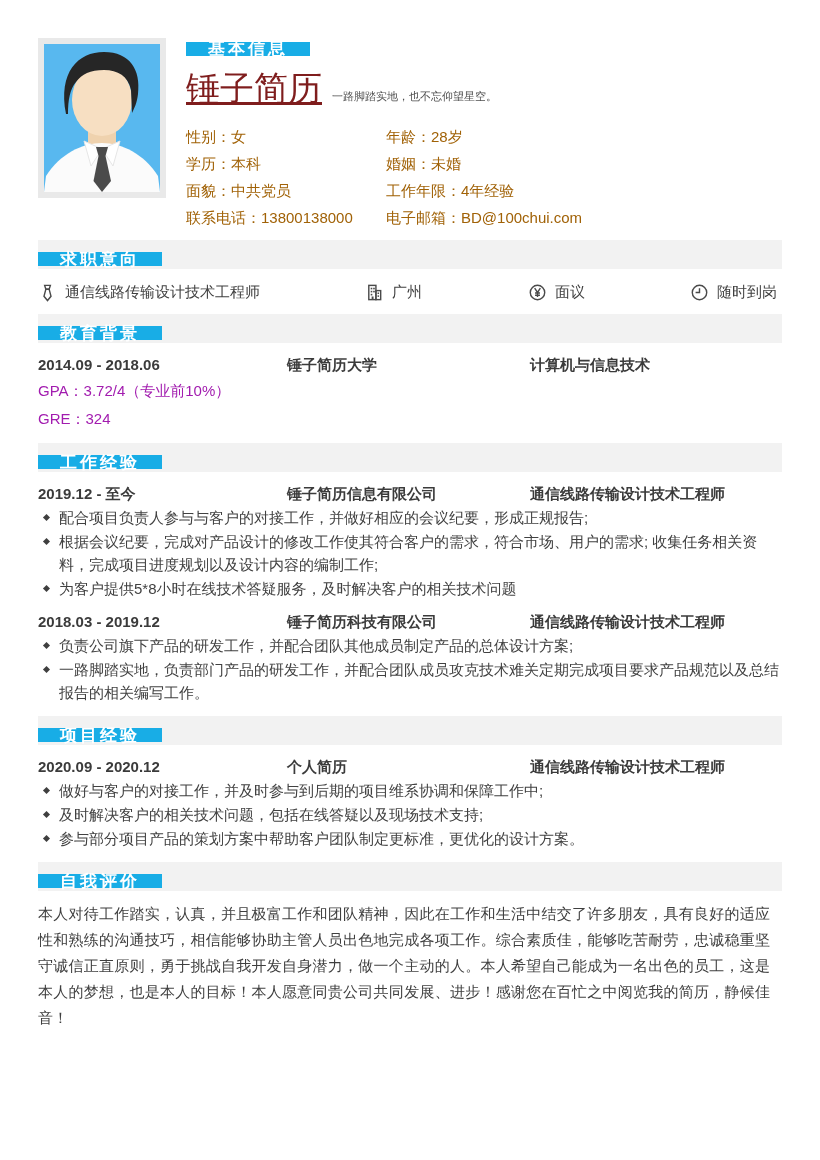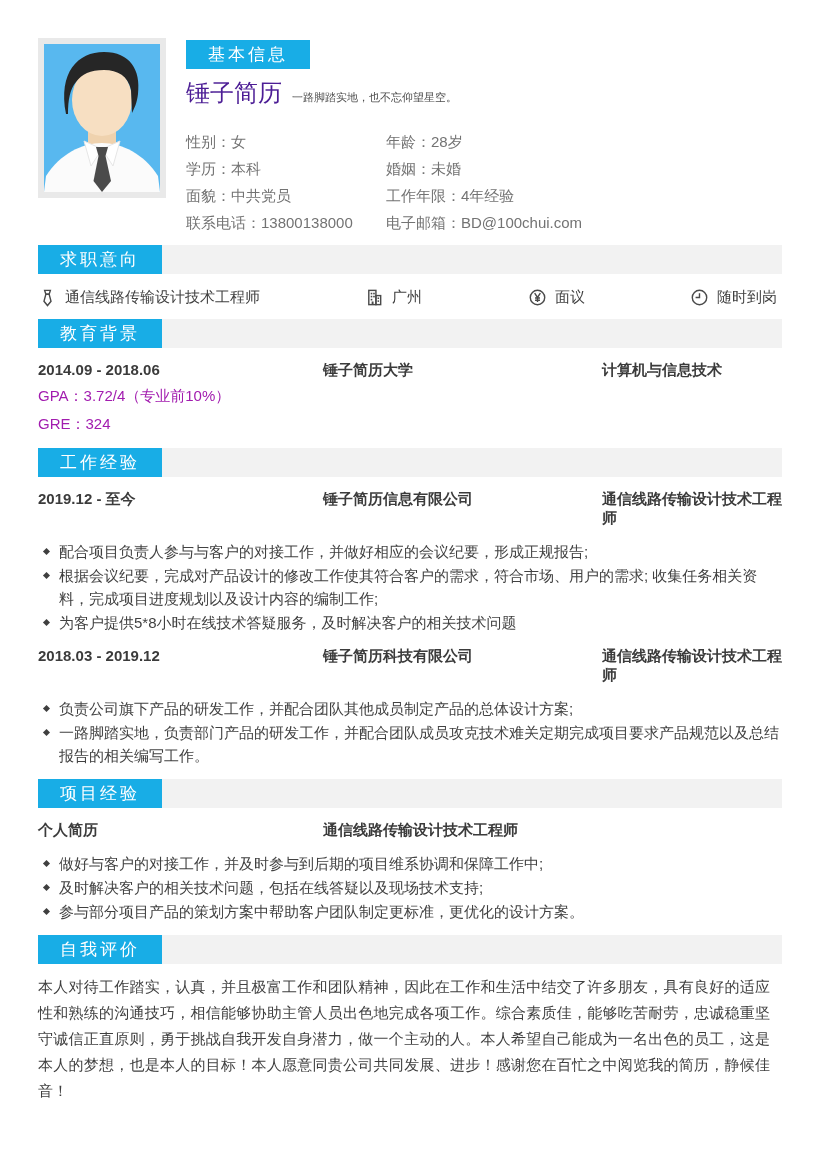--- a/index.html
+++ b/index.html
@@ -6,44 +6,44 @@
   body{font-family:"Liberation Sans","DejaVu Sans",sans-serif;color:#414141;}
   .page{position:relative;width:820px;height:1160px;overflow:hidden;background:#fff;box-sizing:border-box;padding:24px 38px 0 38px;}
 
   
   .title-row{display:flex;align-items:baseline;gap:12px;}
   .title-en{font-size:37px;font-weight:600;color:#2aa9e0;letter-spacing:1px;}
   .title-zh{font-size:20px;font-weight:700;color:#2aa9e0;}
   .title-bar{height:10px;background:var(--accent_light,#a9daf2);margin-top:7px;}
 
   
-  .badge{display:inline-flex;align-items:center;justify-content:center;min-width:124px;height:29px;background:var(--accent,#18ade6);color:#fff;font-size:17px;font-weight:400;letter-spacing:3px;box-sizing:border-box;padding:0 10px;}
+  .badge{display:inline-flex;align-items:center;justify-content:center;min-width:124px;height:14px;background:var(--accent,#18ade6);color:#fff;font-size:17px;font-weight:700;letter-spacing:3px;box-sizing:border-box;padding:0 10px;}
   .strip{height:29px;background:var(--strip_bg,#f2f2f2);margin-top:12px;}
-  .strip .badge{vertical-align:top;}
+  .strip .badge{vertical-align:top;margin-top:12px;}
 
   
   .basic{display:flex;margin-top:14px;gap:20px;}
   .photo{flex:0 0 auto;width:116px;height:148px;border:6px solid #e9e9e9;}
   .photo svg{display:block;}
   .basic-right{flex:1;padding-top:2px;}
   .name-row{display:flex;align-items:baseline;gap:10px;margin-top:8px;}
-  .name{font-size:24px;color:#4c1d95;}
+  .name{font-size:34px;color:#7f1d1d;text-decoration:underline;}
   .tagline{font-size:11px;color:#4f4f4f;}
-  .fields{display:grid;grid-template-columns:200px 1fr;column-gap:0;row-gap:8px;margin-top:24px;font-size:15px;color:#737373;}
+  .fields{display:grid;grid-template-columns:200px 1fr;column-gap:0;row-gap:8px;margin-top:16px;font-size:15px;color:#a16207;}
 
   
   .intent-row{display:grid;grid-template-columns:327px 163px 162px 1fr;margin-top:14px;font-size:15px;color:#414141;}
   .intent-item{display:flex;align-items:center;gap:8px;}
   .icon{display:inline-flex;width:19px;height:19px;}
   .icon svg{width:19px;height:19px;stroke:#4a4a4a;fill:none;stroke-width:1.5;}
 
   
-  .entry-header{display:grid;grid-template-columns:249px 243px 1fr;font-size:15px;font-weight:700;color:#3b3b3b;margin-top:13px;gap:36px;}
+  .entry-header{display:grid;grid-template-columns:249px 243px 1fr;font-size:15px;font-weight:700;color:#3b3b3b;margin-top:13px;}
   .edu-detail{font-size:15px;line-height:24px;margin-top:4px;color:#a21caf;}
-  ul.bullets{list-style:none;margin:12px 0 0 0;padding:0;}
+  ul.bullets{list-style:none;margin:2px 0 0 0;padding:0;}
   ul.bullets li{display:flex;gap:10px;font-size:15px;line-height:23px;margin:0 0 1px 0;}
   .bullet-dot{flex:0 0 auto;width:5px;height:5px;background:#3f3f3f;transform:rotate(45deg);margin:9px 0 0 6px;}
   .bullet-text{flex:1;}
 
   
   .self-eval-text{font-size:15px;line-height:26px;margin:10px 12px 0 0;text-align:justify;color:#3f3f3f;}
 </style>
 </head>
 <body>
 
@@ -195,20 +195,21 @@
       </ul>
     </div>
   </div>
 
   <div>
     <div class="strip">
       <div class="badge">项目经验</div>
     </div>
     <div>
       <div class="entry-header">
+        <span>2020.09 - 2020.12</span>
         <span>个人简历</span>
         <span>通信线路传输设计技术工程师</span>
       </div>
       <ul class="bullets">
         <li>
             <span class="bullet-dot"></span>
             <span class="bullet-text">做好与客户的对接工作，并及时参与到后期的项目维系协调和保障工作中;</span>
           </li>
         <li>
             <span class="bullet-dot"></span>

